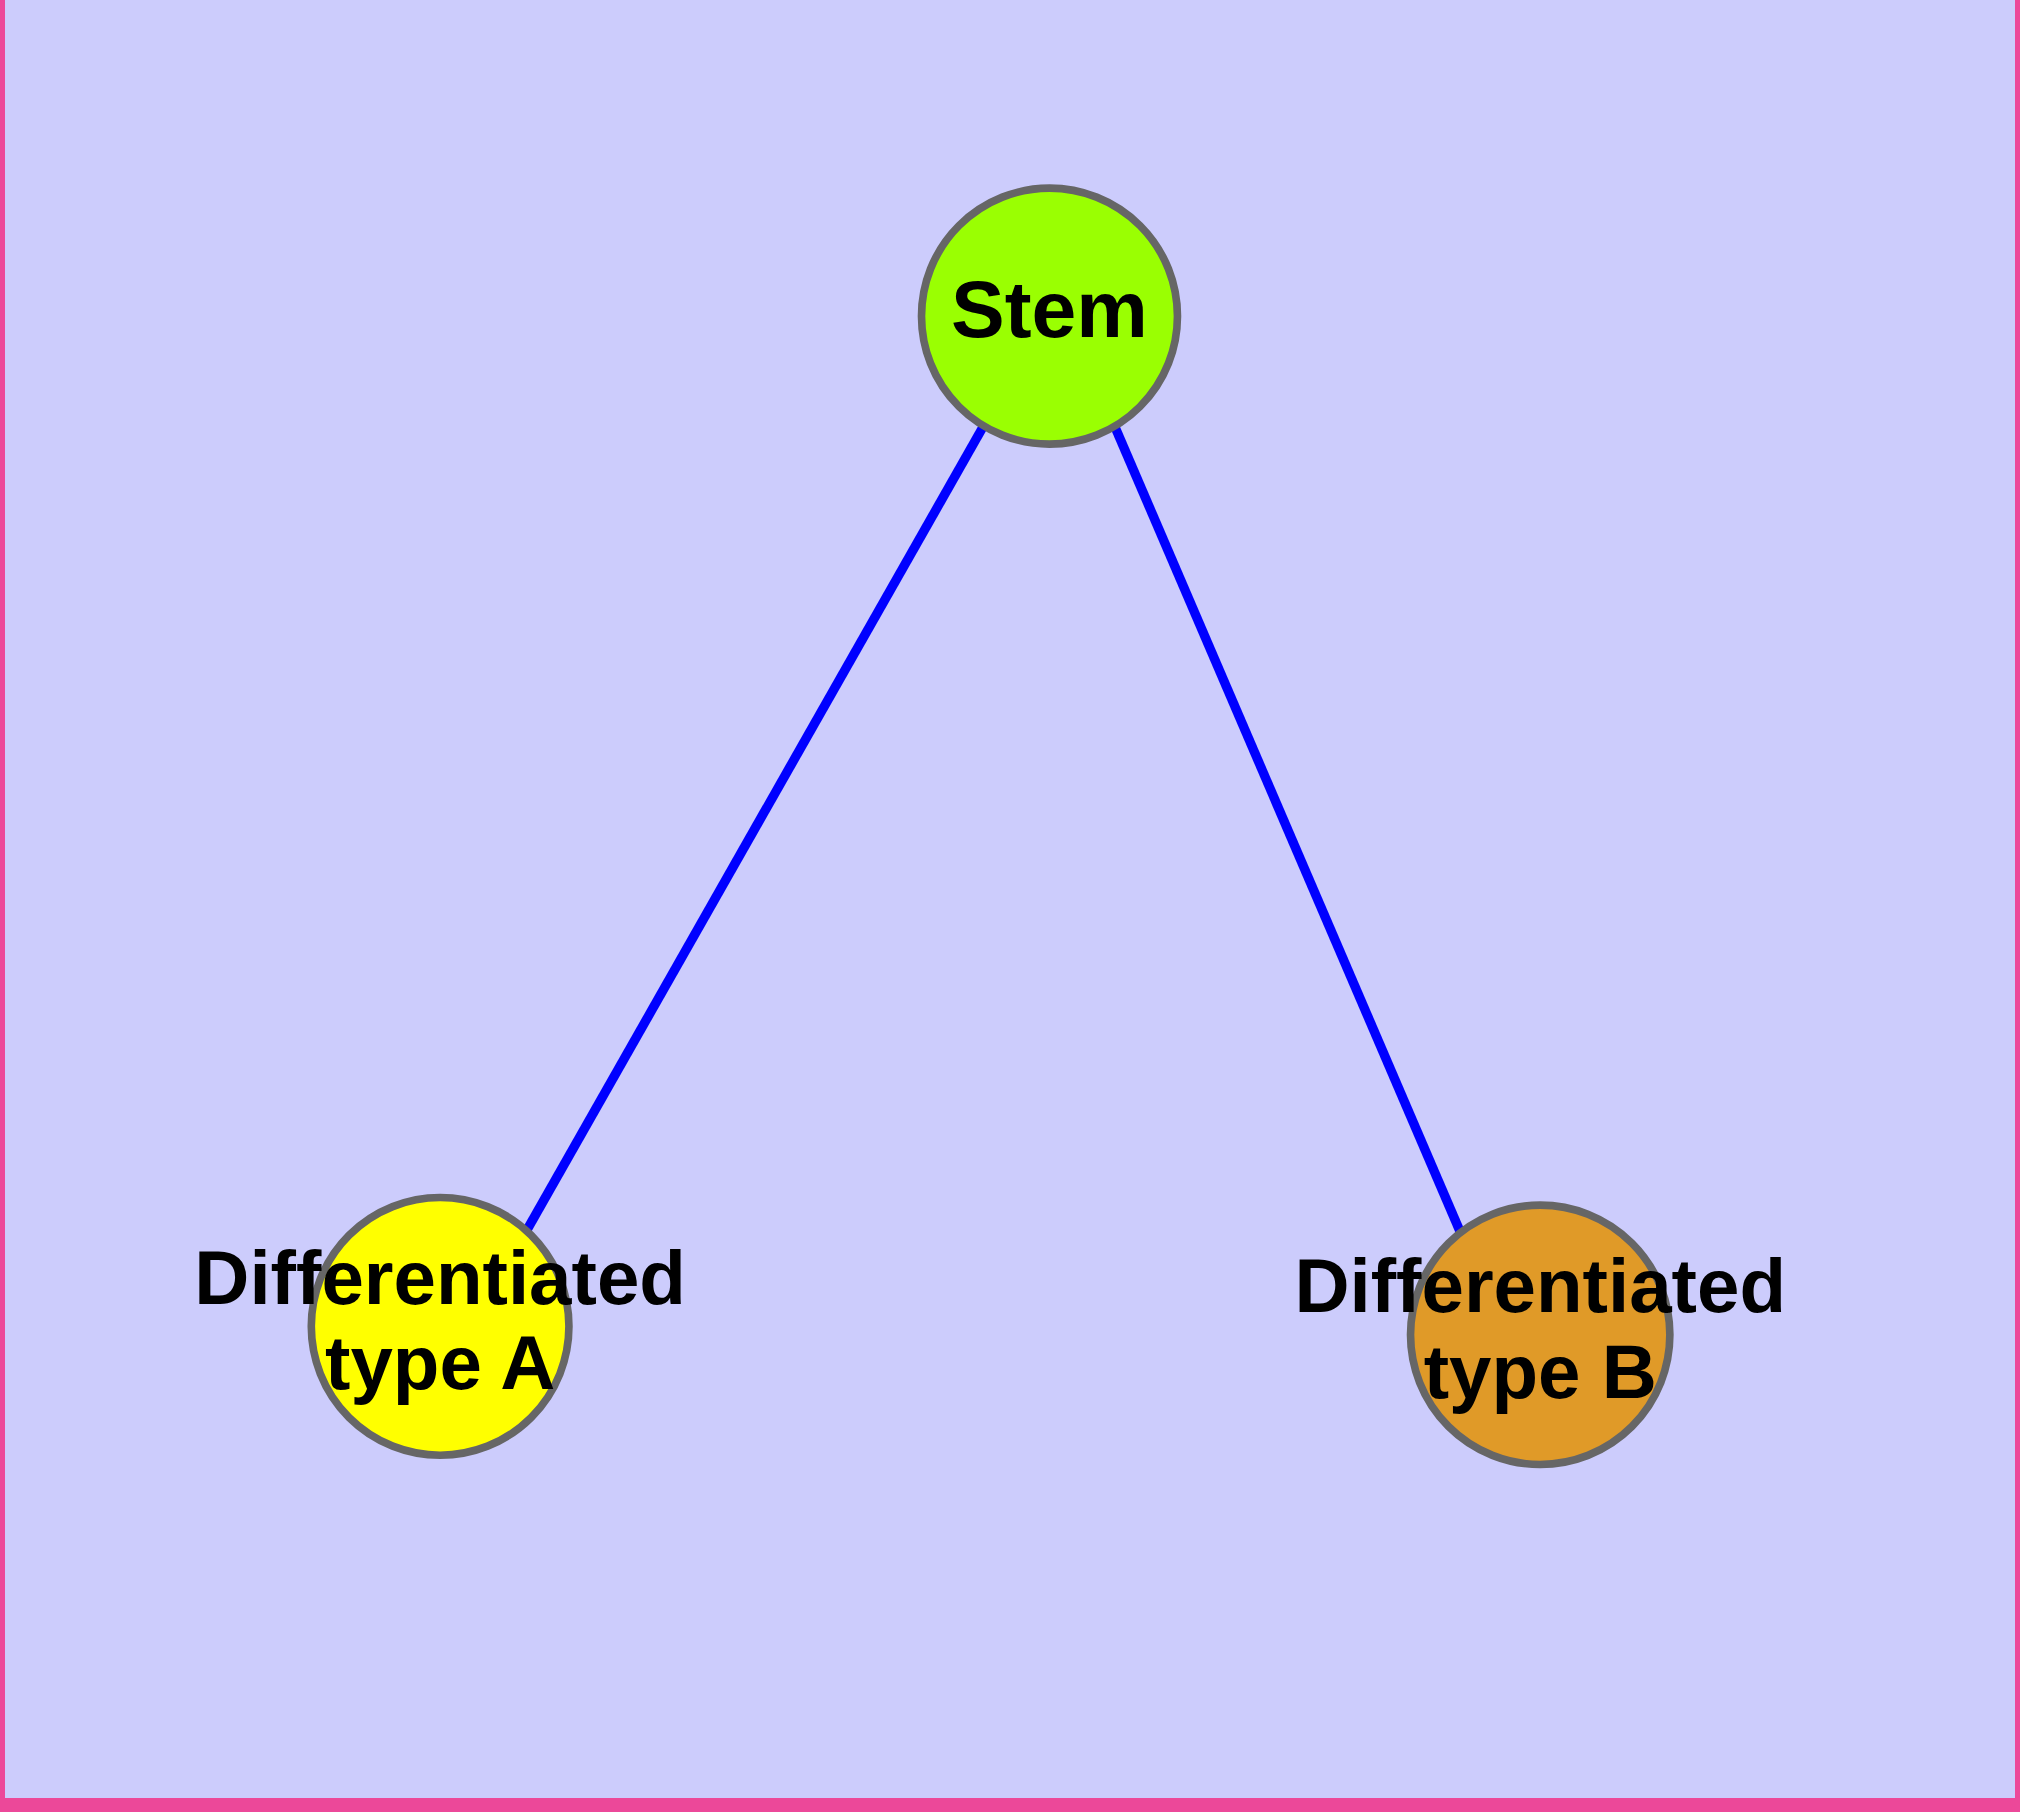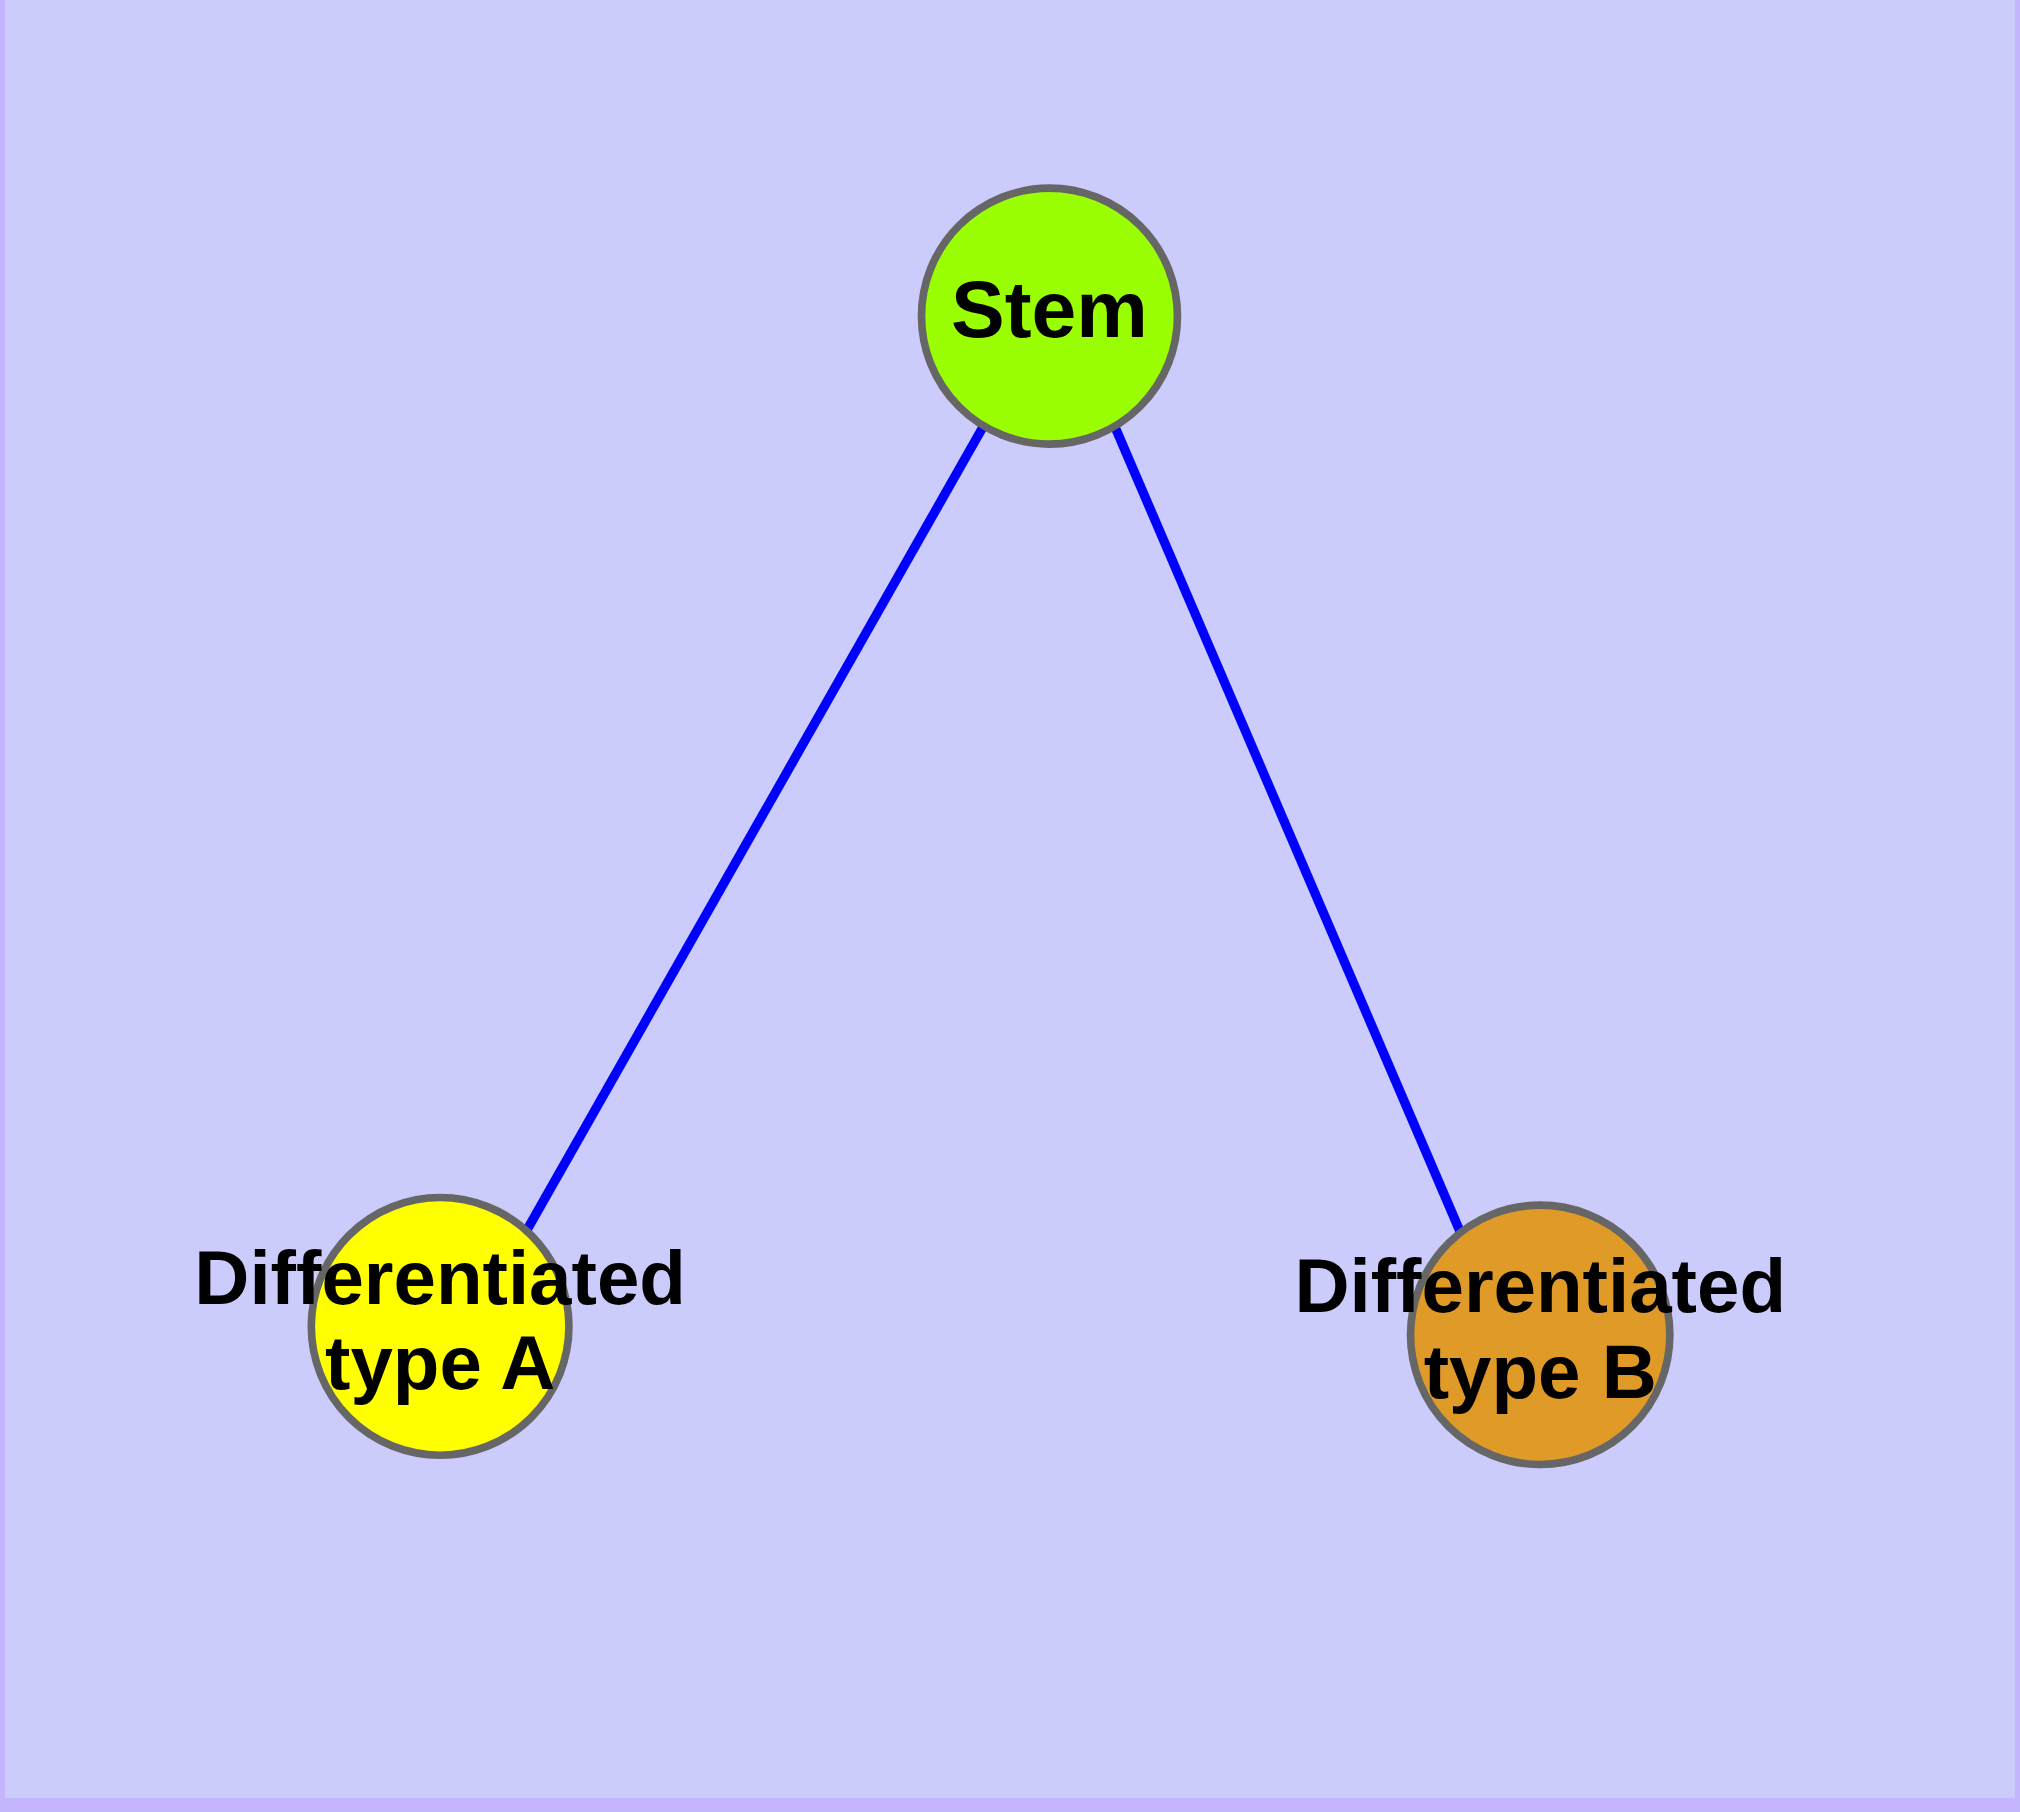--- a/index.html
+++ b/index.html
@@ -12,21 +12,21 @@
     height: 1812px;
     overflow: hidden;
     font-family: "Liberation Sans", sans-serif;
   }
   #canvas {
     position: absolute;
     left: 0;
     top: 0;
     width: 2021px;
     height: 1812px;
-    background: #c4b5fd;
+    background: #ec4899;
   }
   #plot-area {
     position: absolute;
     left: 5.1px;
     top: 0px;
     width: 2010px;
     height: 1798px;
     background: #ccccfc;
   }
   svg#graph-svg {

